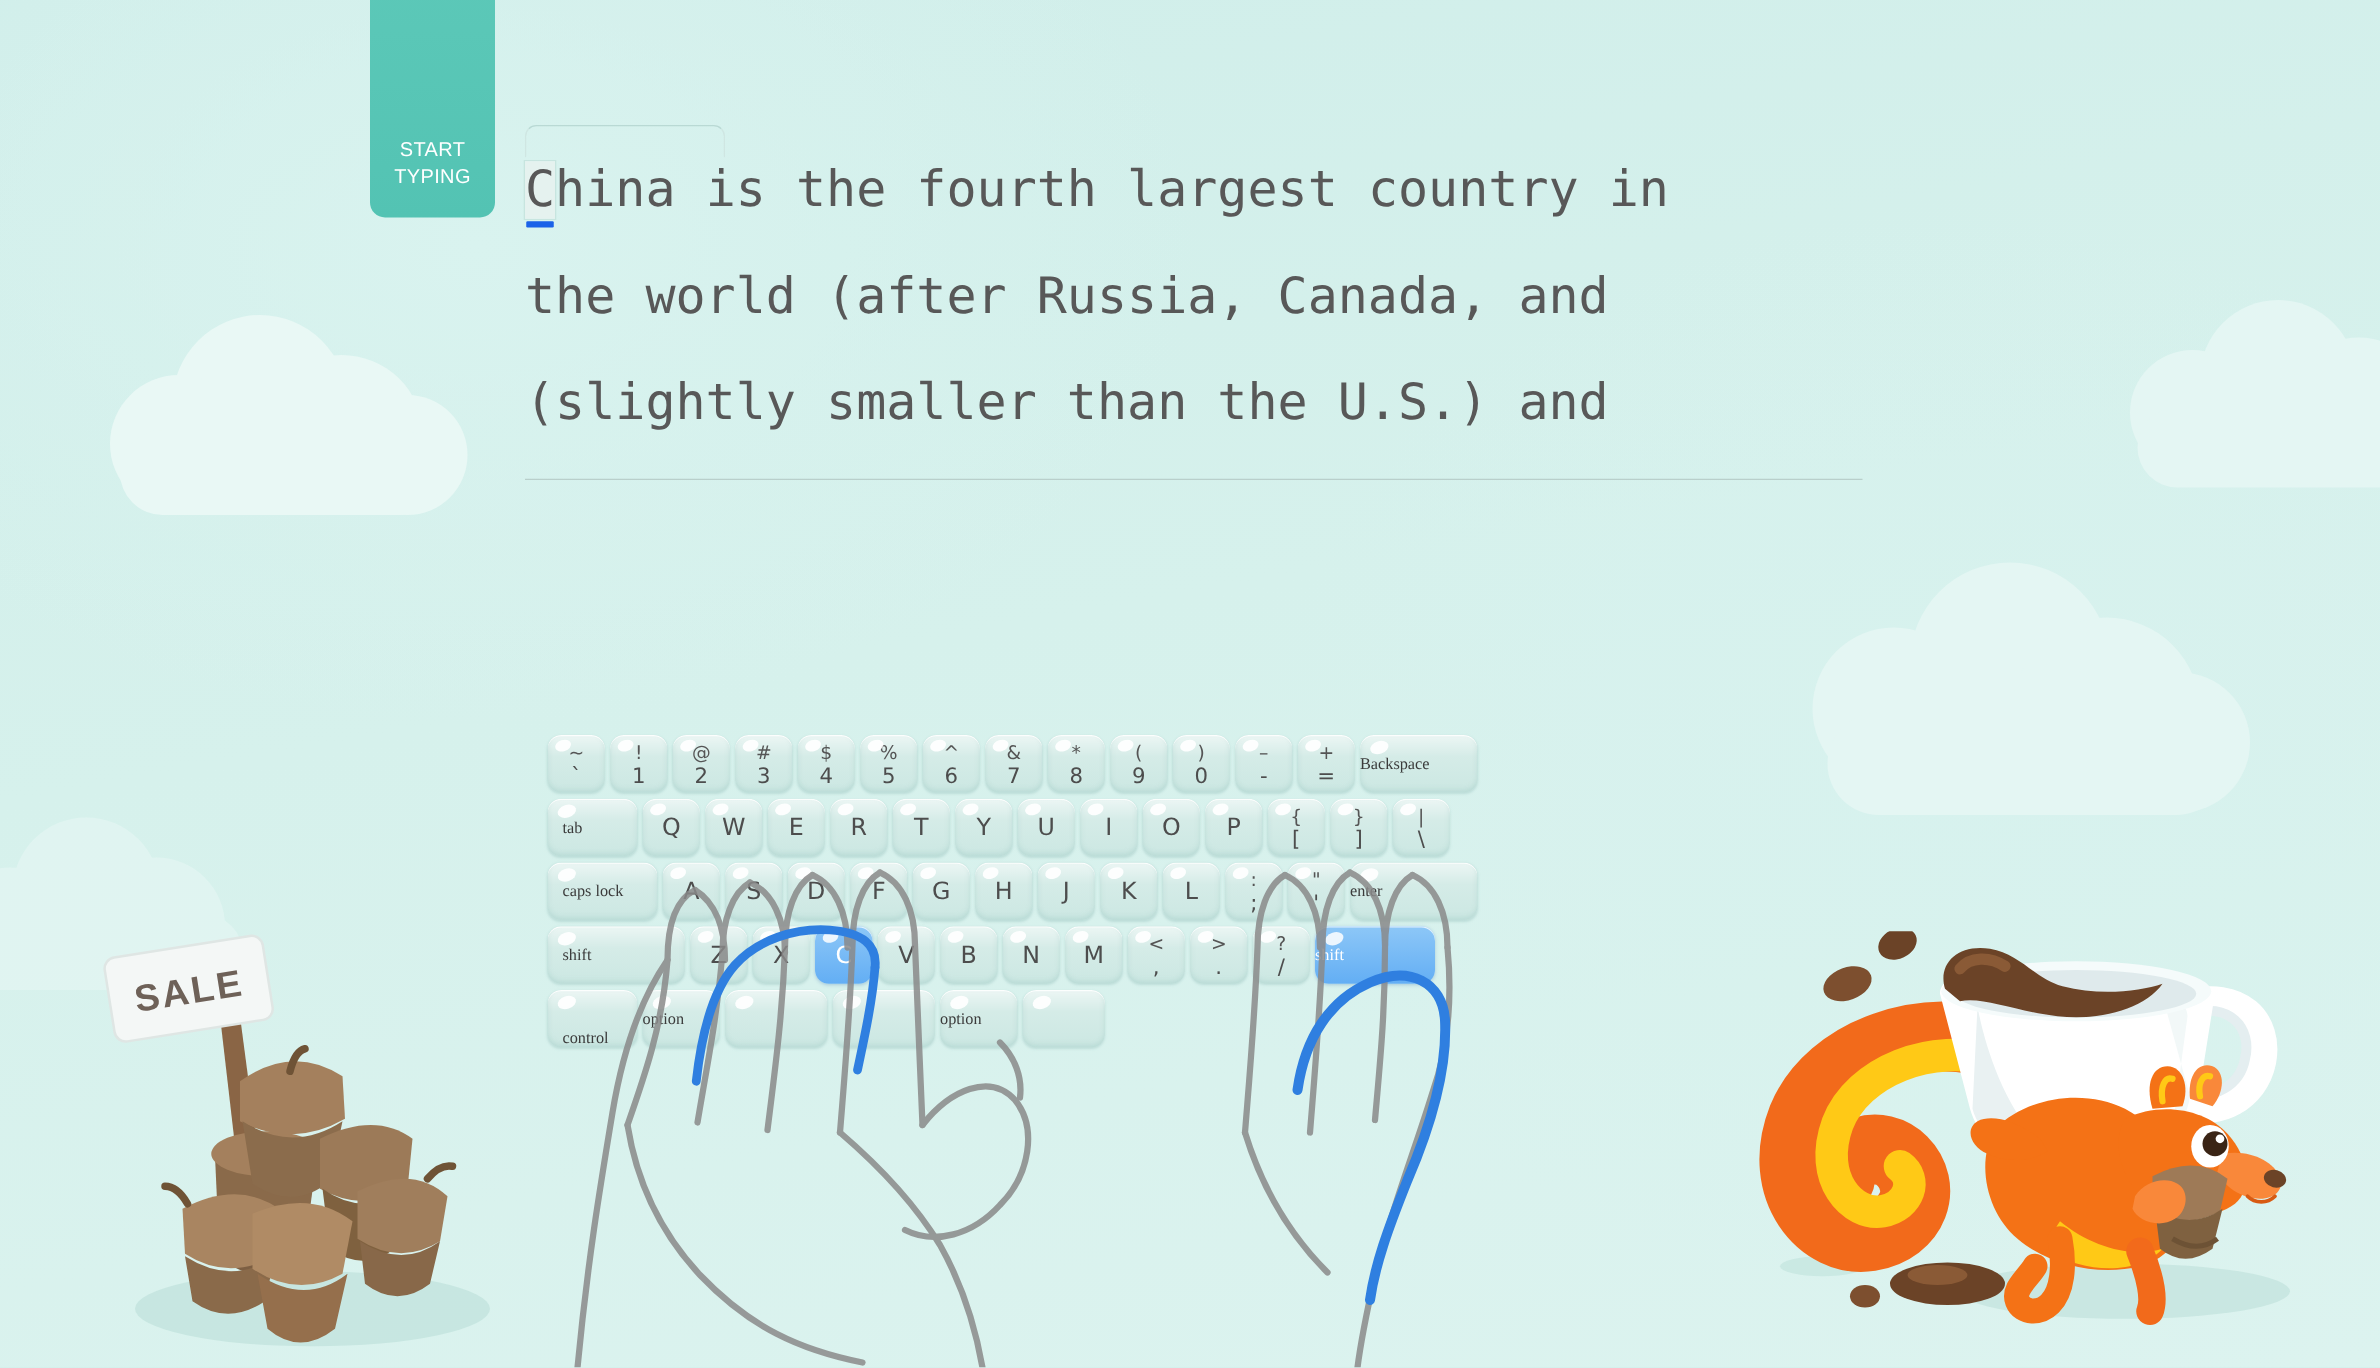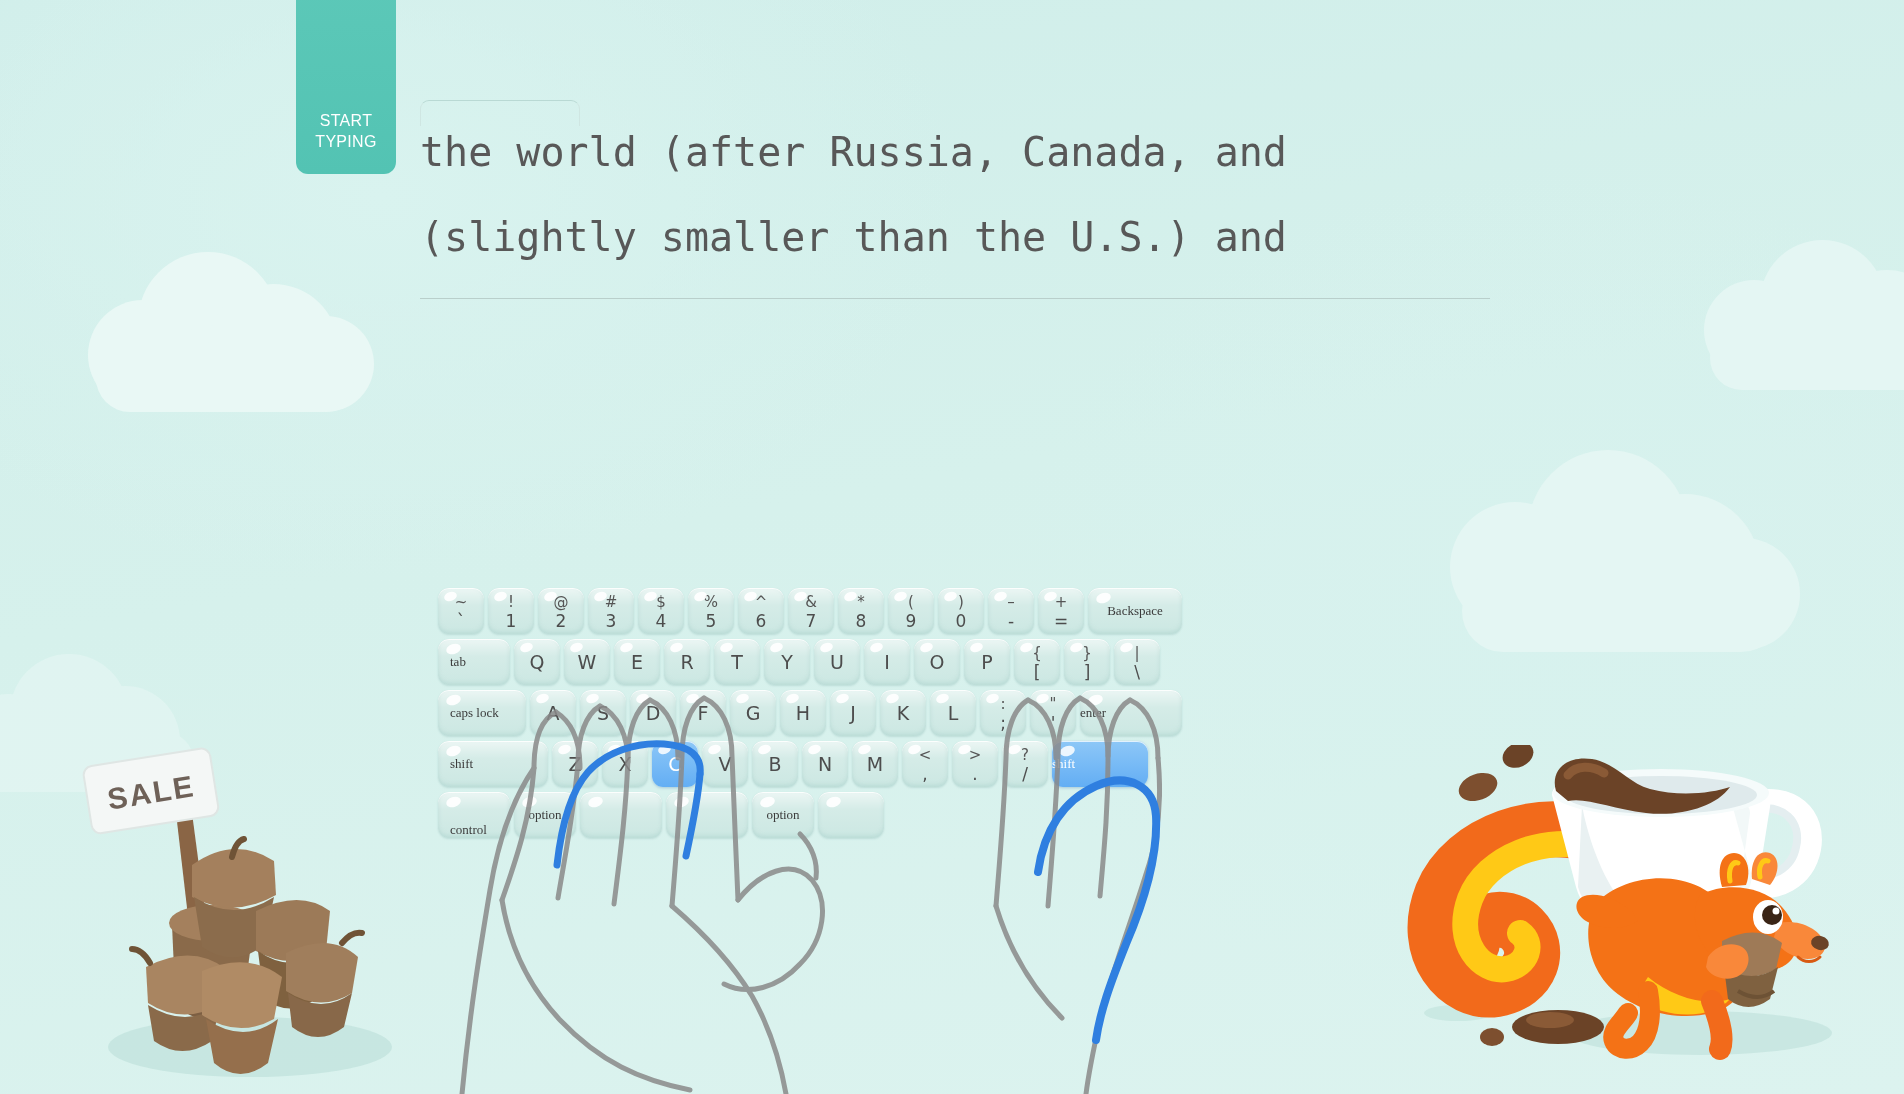--- a/index.html
+++ b/index.html
@@ -134,21 +134,21 @@
   .key .dual .lo { font-size: 17px; color: #4d4d4d; }
 
   .key.mod {
     font-family: "Liberation Serif", "DejaVu Serif", serif;
     font-size: 13px;
     color: #3b3b3b;
     justify-content: flex-start;
     padding-left: 12px;
   }
   .key.mod.right-label { justify-content: flex-start; padding-right: 14px; padding-left: 0; }
-  .key.mod.center-label { justify-content: center; padding-left: 0; }
+  .key.mod.center-label { justify-content: flex-start; padding-left: 0; }
 
   .key.active {
     background: linear-gradient(180deg,#8dc7f7 0%, #63aef4 100%);
     box-shadow:
       inset 0 1px 0 rgba(255,255,255,.75),
       0 1px 3px rgba(90,140,190,.4);
     color: #ffffff;
   }
   .key.active::before { background: rgba(255,255,255,.85); }
 
@@ -215,20 +215,21 @@
 <div id="start-tab">
   <div>
     <div>START</div>
     <div>TYPING</div>
   </div>
 </div>
 
 <div id="text-panel">
   <div id="text-top-rule"></div>
   <div id="text-lines">
+    <div class="t-line"><span id="first-char">C</span><span>hina is the fourth largest country in</span></div>
     <div class="t-line">the world (after Russia, Canada, and</div>
     <div class="t-line">(slightly smaller than the U.S.) and</div>
   </div>
 </div>
 
 <div id="keyboard">
     <div class="kb-row">
       <div class="key">
         <div class="dual">
           <span class="up">~</span>

